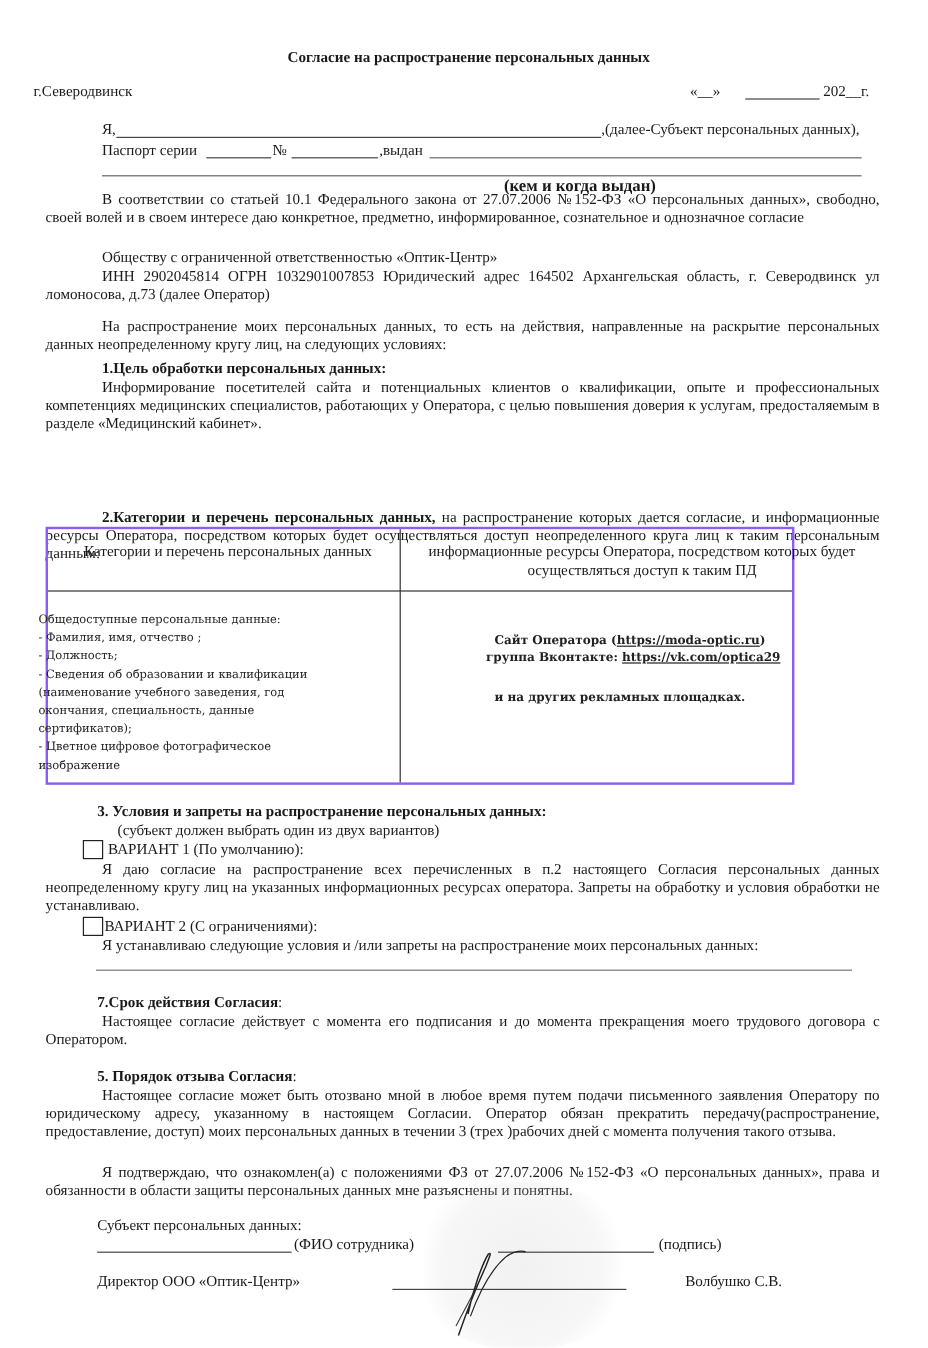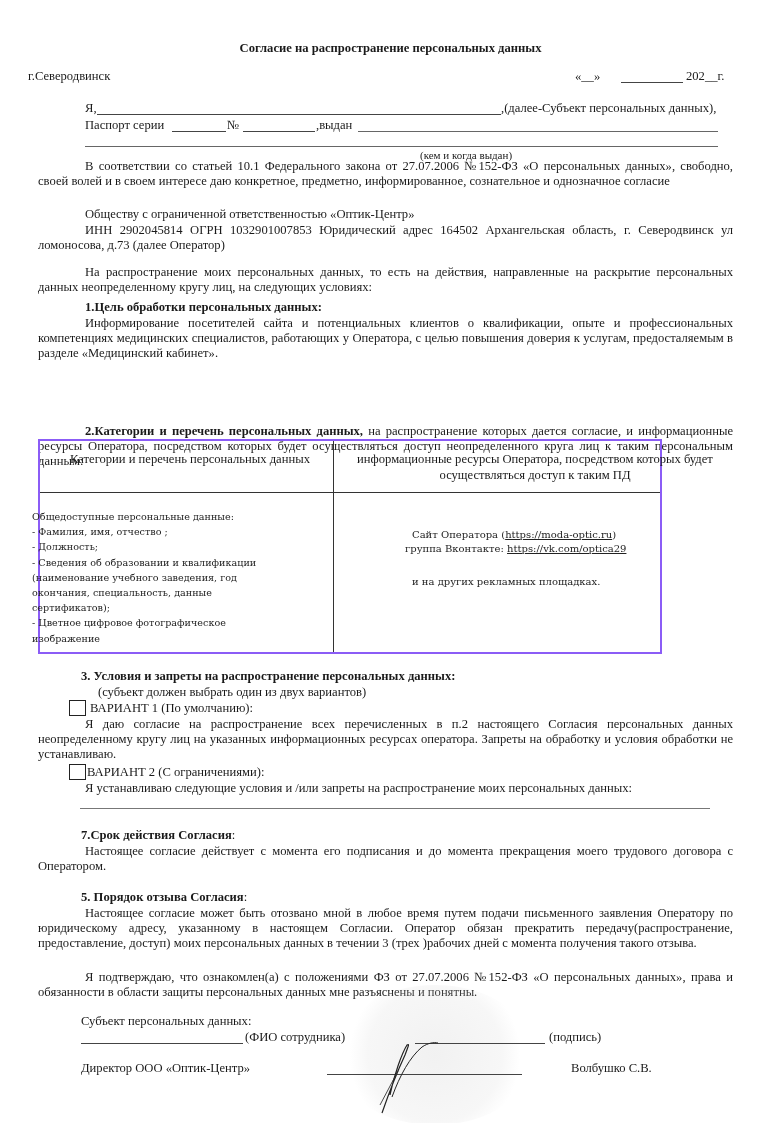--- a/index.html
+++ b/index.html
@@ -9,30 +9,30 @@
       font-family: "Liberation Serif", "DejaVu Serif", serif;
       color: #1a1a1a;
       font-size: 12.6px;
       line-height: 15px;
     }
     .abs { position: absolute; white-space: nowrap; }
     .title { font-weight: bold; font-size: 12.6px; }
     .bold { font-weight: bold; }
     .justify { text-align: justify; text-align-last: left; white-space: normal; }
     .line { position: absolute; height: 1px; background: #555; }
-    .small { font-size: 11px; }
+    .small { font-size: 14px; font-weight: bold; }
     .table {
       position: absolute; left: 38px; top: 439px; width: 624px; height: 215px;
       border: 2px solid #8b5cf6;
     }
     .table .vsep { position: absolute; left: 293px; top: 0; bottom: 0; width: 1px; background: #333; }
     .table .hsep { position: absolute; left: 0; right: 0; top: 51px; height: 1px; background: #333; }
     .th { position: absolute; text-align: center; white-space: normal; font-size: 12.6px; line-height: 16px; }
     .td-list { position: absolute; left: 32px; top: 509px; width: 260px; font-family: "DejaVu Serif", serif; font-size: 9.6px; line-height: 15.2px; white-space: normal; color: #222; }
-    .td-res { position: absolute; font-family: "DejaVu Serif", serif; font-size: 10px; line-height: 15px; color: #222; white-space: nowrap; text-align: center; }
+    .td-res { position: absolute; font-family: "DejaVu Serif", serif; font-size: 10px; line-height: 15px; color: #222; white-space: nowrap; text-align: center; font-weight: bold; }
     a.link { color: #222; text-decoration: underline; }
     .checkbox { position: absolute; width: 17px; height: 16px; border: 1px solid #222; background: #fff; cursor: pointer; }
     .stamp {
       position: absolute; left: 335px; top: 985px; width: 200px; height: 140px;
       border-radius: 50%;
       background: radial-gradient(circle, rgba(200,200,200,0.25) 0%, rgba(210,210,210,0.18) 55%, rgba(255,255,255,0) 70%);
     }
   </style>
 </head>
 <body>

